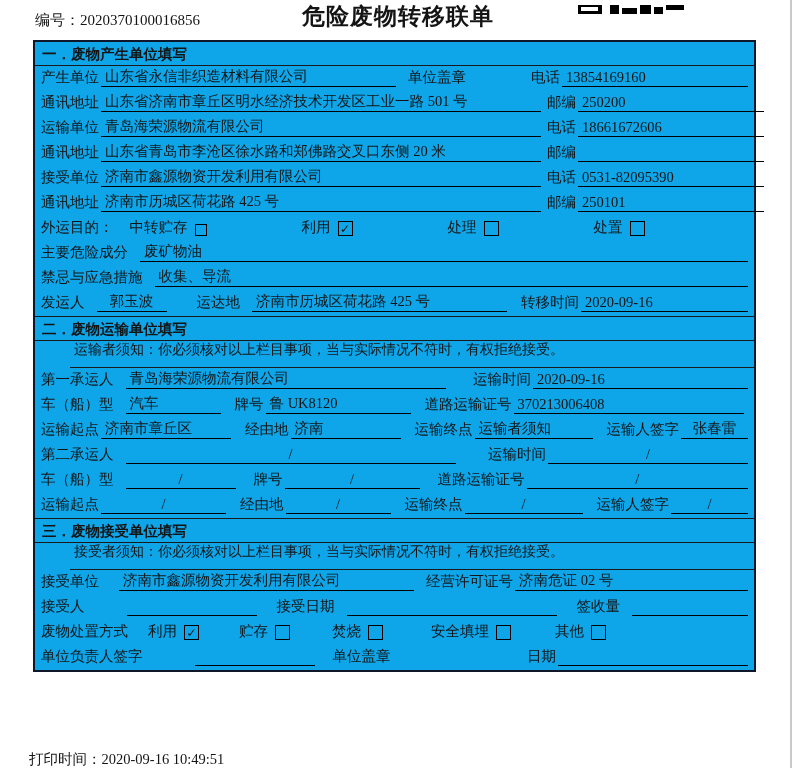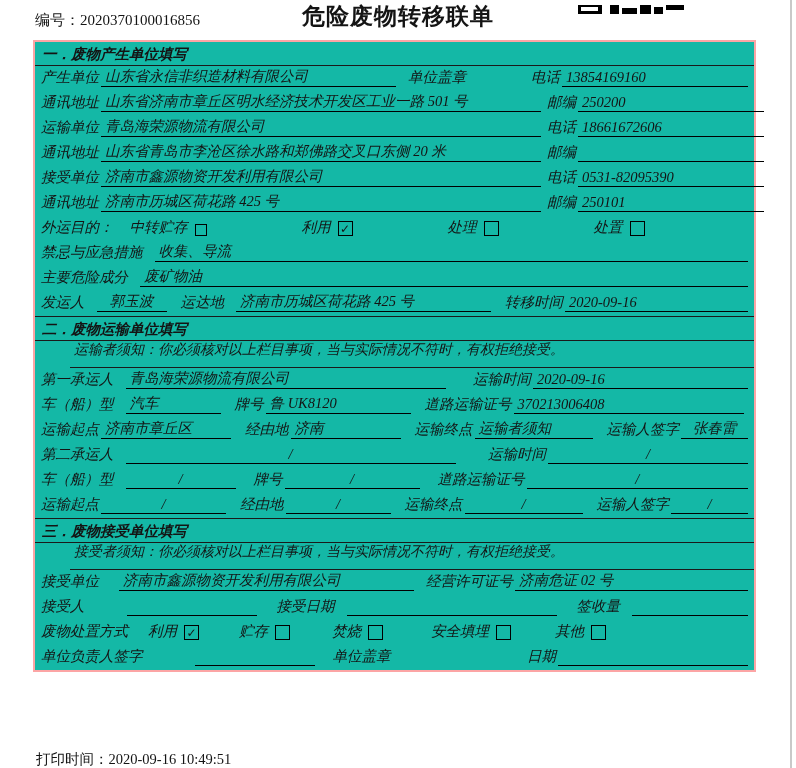--- a/index.html
+++ b/index.html
@@ -11,21 +11,21 @@
   .topbar{position:relative;height:40px;}
   .serial{position:absolute;left:35px;top:11px;font-size:15px;white-space:nowrap;}
   .doc-title{
     position:absolute;left:0;right:0;top:1px;text-align:center;
     font-family:"DejaVu Sans","Liberation Sans",sans-serif;
     font-weight:bold;font-size:23px;letter-spacing:1px;
   }
   .qr-frag{position:absolute;left:578px;top:0;}
   .form{
     position:absolute;left:33px;top:40px;width:723px;
-    border:2px solid #fca5a5;box-sizing:border-box;background:#14b8a6;font-style:italic;
+    border:2px solid #0f172a;box-sizing:border-box;background:#0ea5e9;
   }
   .sec-header{
     font-family:"DejaVu Sans","Liberation Sans",sans-serif;
     font-weight:bold;font-size:14.5px;
     padding:3px 0 2px 7px;border-bottom:1.6px solid #1a1a1a;
     height:18px;line-height:18px;
   }
   .sec-header.mid{border-top:1.6px solid #1a1a1a;}
   .row{
     display:flex;align-items:flex-end;height:25px;
@@ -45,30 +45,30 @@
   .u.fill{flex:1;}
   .sp{flex:1;min-width:4px;}
   .ctr{text-align:center;}
   .cb{
     flex:none;width:13px;height:13px;border:1.4px solid #000;margin:0 0 1px 7px;
     display:inline-flex;align-items:center;justify-content:center;
     font-size:12px;line-height:12px;font-family:"DejaVu Sans",sans-serif;font-weight:bold;
   }
   .cb.small{width:10px;height:10px;}
   .opt{flex:none;display:inline-flex;align-items:flex-end;}
-  .print-line{position:absolute;left:36px;top:750px;font-size:14.5px;}
+  .print-line{position:absolute;left:29px;top:750px;font-size:14.5px;}
   .page-edge{position:absolute;left:790px;top:0;width:2px;height:768px;background:#c9c9c9;}
   
   .w70{width:70px}.w95{width:95px}.w105{width:105px}.w110{width:110px}.w118{width:118px}
   .w120{width:120px}.w125{width:125px}.w130{width:130px}.w135{width:135px}.w145{width:145px}
   .w160{width:160px}.w180{width:180px}.w186{width:186px}.w190{width:190px}.w200{width:200px}
   .w210{width:210px}.w215{width:215px}.w225{width:225px}.w230{width:230px}.w255{width:255px}
   .w295{width:295px}.w320{width:320px}.w330{width:330px}.w440{width:440px}
   .ml10{margin-left:10px}.ml12{margin-left:12px}.ml14{margin-left:14px}.ml16{margin-left:16px}
-  .ml18{margin-left:18px}.ml20{margin-left:12px}.ml40{margin-left:40px}.ml42{margin-left:42px}
+  .ml18{margin-left:18px}.ml20{margin-left:28px}.ml40{margin-left:40px}.ml42{margin-left:42px}
   .ml44{margin-left:44px}.ml48{margin-left:48px}.ml50{margin-left:50px}
   .ml95{margin-left:95px}
 </style>
 </head>
 <body>
 
 <div class="topbar">
   <div class="serial"><span>编号：</span><span>2020370100016856</span></div>
   <div class="doc-title">危险废物转移联单</div>
   <div class="qr-frag">
@@ -152,27 +152,27 @@
       <span>处理</span>
       <span class="cb"></span>
     </span>
     <span class="opt ml95">
       <span>处置</span>
       <span class="cb"></span>
     </span>
   </div>
 
   <div class="row">
+    <span class="lbl">主要危险成分</span>
+    <span class="u fill ml10">废矿物油</span>
+  </div>
+
+  <div class="row">
     <span class="lbl">禁忌与应急措施</span>
     <span class="u fill ml10">收集、导流</span>
-  </div>
-
-  <div class="row">
-    <span class="lbl">主要危险成分</span>
-    <span class="u fill ml10">废矿物油</span>
   </div>
 
 
   <div class="row">
     <span class="lbl">发运人</span>
     <span class="u w70 ctr ml10">郭玉波</span>
     <span class="lbl ml20">运达地</span>
     <span class="u w255 ml10">济南市历城区荷花路 425 号</span>
     <span class="lbl ml12">转移时间</span>
     <span class="u fill">2020-09-16</span>

